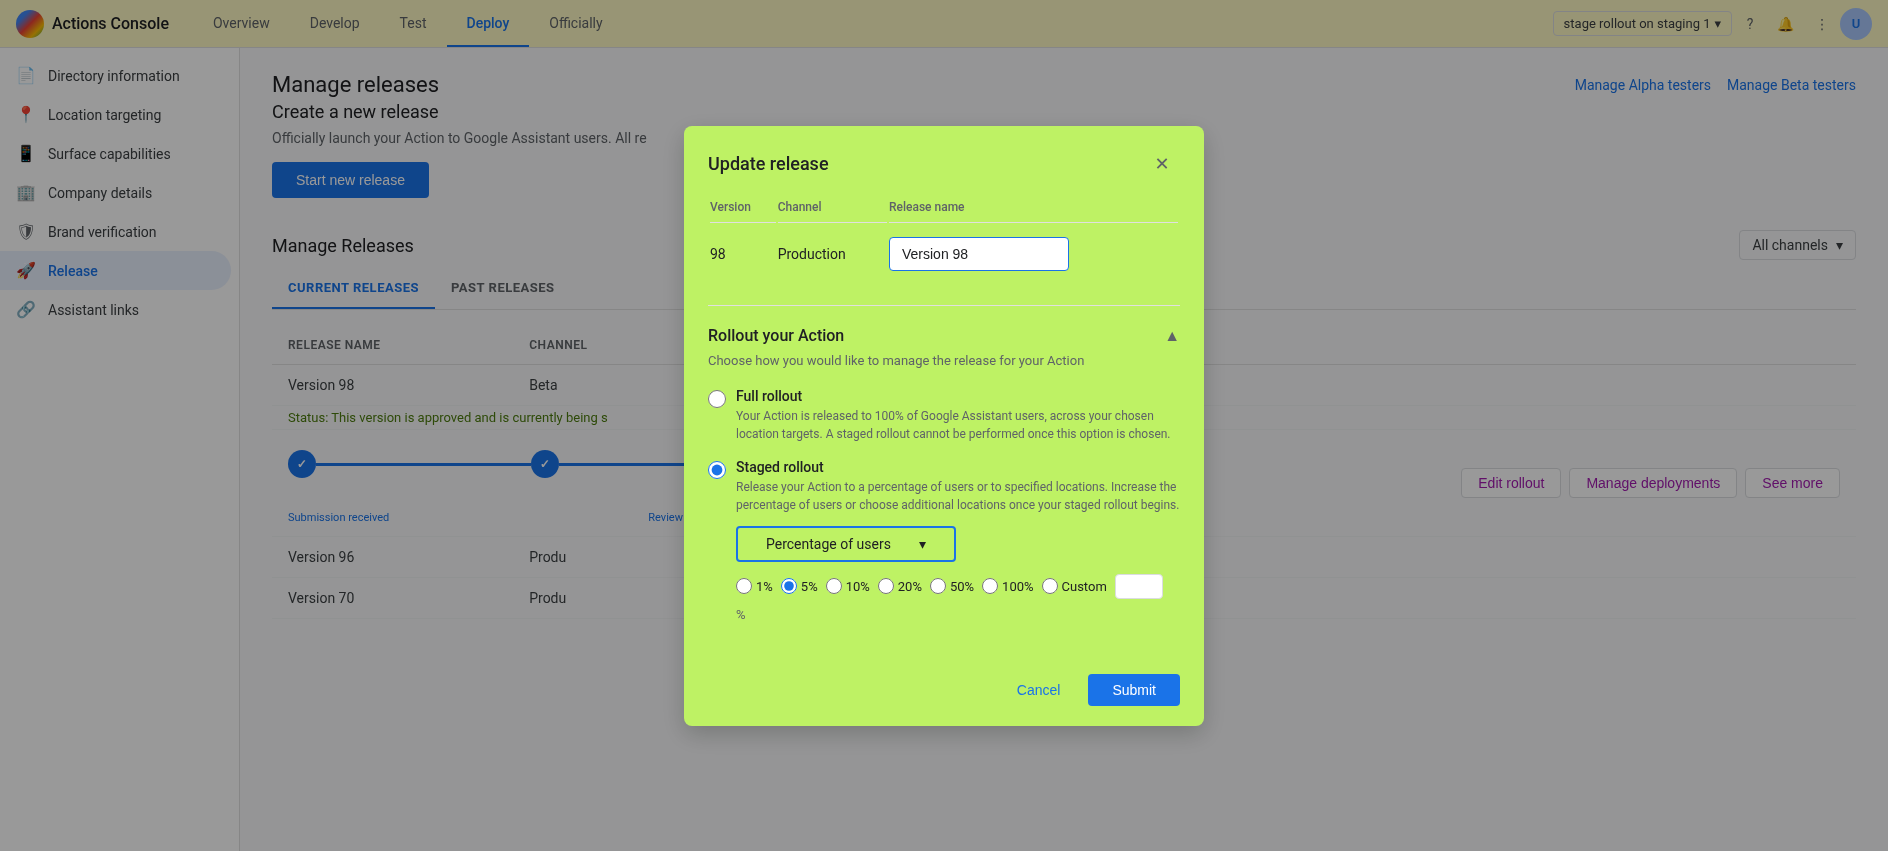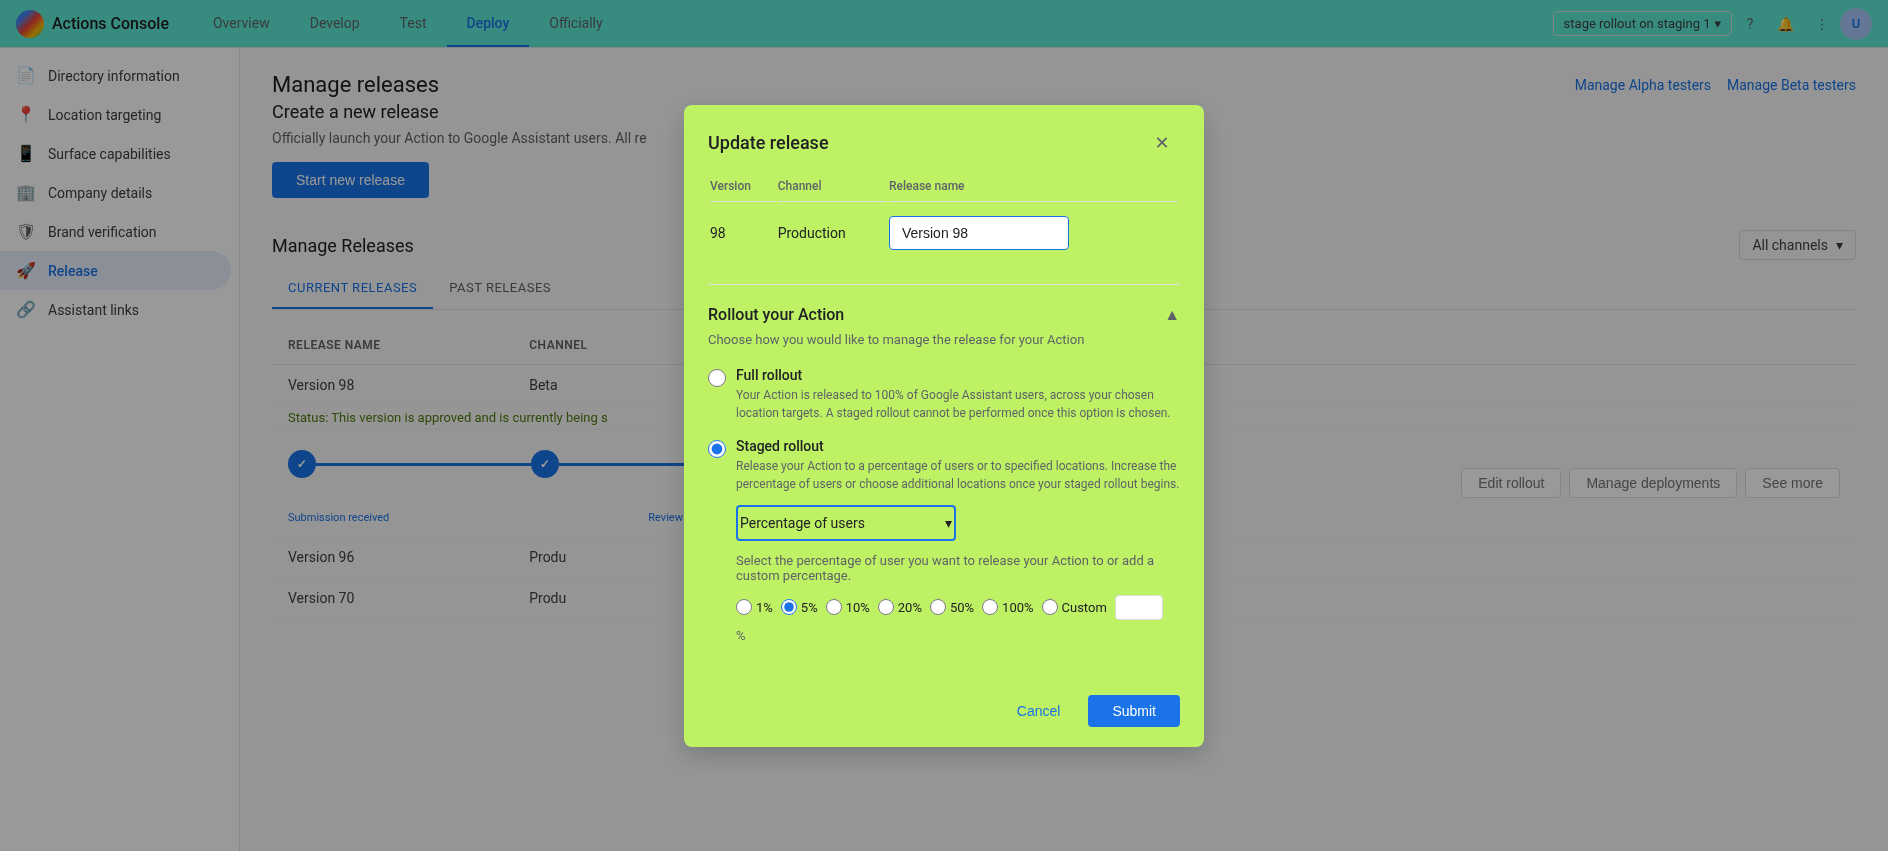--- a/index.html
+++ b/index.html
@@ -1,21 +1,21 @@
 <!DOCTYPE html>
 <html><head>
   <meta charset="utf-8">
   <style>
     * { box-sizing: border-box; margin: 0; padding: 0; }
     body { font-family: 'Google Sans', Roboto, Arial, sans-serif; font-size: 14px; color: #202124; background: #f8f9fa; overflow: hidden; }
 
     
     .top-nav {
       display: flex; align-items: center; height: 48px;
-      background: #5eead4; border-bottom: 1px solid #e0e0e0;
+      background: #fef9c3; border-bottom: 1px solid #e0e0e0;
       padding: 0 16px; position: fixed; top: 0; left: 0; right: 0; z-index: 100; text-align: center;
     }
     .nav-logo { display: flex; align-items: center; gap: 8px; margin-right: 24px; }
     .logo-circle { width: 28px; height: 28px; border-radius: 50%; background: linear-gradient(135deg, #4285f4 25%, #ea4335 50%, #fbbc04 75%, #34a853); }
     .nav-app-title { font-size: 16px; font-weight: 500; color: #202124; }
     .nav-tabs { display: flex; align-items: center; gap: 0; height: 100%; margin-right: auto; }
     .nav-tab {
       padding: 0 20px; height: 100%; display: flex; align-items: center;
       font-size: 14px; color: #5f6368; cursor: pointer; border-bottom: 2px solid transparent;
       text-decoration: none;
@@ -56,39 +56,39 @@
     .section-desc { font-size: 14px; color: #5f6368; margin-bottom: 16px; }
 
     .btn-primary {
       background: #1a73e8; color: #fff; border: none; border-radius: 4px;
       padding: 10px 24px; font-size: 14px; font-weight: 500; cursor: pointer;
     }
 
     
     .tabs { display: flex; border-bottom: 1px solid #e0e0e0; margin-bottom: 16px; }
     .tab {
-      padding: 12px 16px; font-size: 13px; font-weight: 400; cursor: pointer;
+      padding: 12px 16px; font-size: 13px; font-weight: 700; cursor: pointer;
       color: #5f6368; border-bottom: 2px solid transparent; text-transform: uppercase; letter-spacing: 0.5px;
     }
     .tab.active { color: #1a73e8; border-bottom: 2px solid #1a73e8; }
 
     
     .releases-header { display: flex; align-items: center; justify-content: space-between; margin-bottom: 8px; }
     .releases-title { font-size: 18px; font-weight: 400; color: #202124; }
     .channel-select { display: flex; align-items: center; border: 1px solid #dadce0; border-radius: 4px; padding: 6px 12px; font-size: 14px; color: #3c4043; cursor: pointer; gap: 8px; }
 
     .table { width: 100%; border-collapse: collapse; }
     .table th { text-align: left; padding: 12px 16px; font-size: 12px; font-weight: 600; color: #5f6368; border-bottom: 1px solid #e0e0e0; text-transform: uppercase; letter-spacing: 0.5px; }
     .table td { padding: 12px 16px; border-bottom: 1px solid #f1f3f4; font-size: 14px; color: #3c4043; }
 
     .status-row td { font-size: 13px; color: #4d7c0f; padding-top: 4px; padding-bottom: 4px; }
 
     
     .action-btns { display: flex; gap: 8px; justify-content: flex-end; }
-    .btn-outline { border: 1px solid #dadce0; background: #fff; color: #737373; border-radius: 4px; padding: 6px 16px; font-size: 14px; font-weight: 500; cursor: pointer; }
+    .btn-outline { border: 1px solid #dadce0; background: #fff; color: #a21caf; border-radius: 4px; padding: 6px 16px; font-size: 14px; font-weight: 500; cursor: pointer; }
 
     
     .overlay {
       position: fixed; top: 0; left: 0; right: 0; bottom: 0;
       background: rgba(0,0,0,0.4); z-index: 200; display: flex; align-items: center; justify-content: center;
     }
 
     
     .dialog {
       background: #bef264; border-radius: 8px; width: 520px; max-height: 80vh;
@@ -117,21 +117,21 @@
     .chevron-up { font-size: 16px; color: #5f6368; cursor: pointer; }
 
     .radio-option { margin-bottom: 16px; }
     .radio-label { display: flex; align-items: flex-start; gap: 10px; cursor: pointer; }
     .radio-input { margin-top: 2px; width: 18px; height: 18px; accent-color: #1a73e8; cursor: pointer; flex-shrink: 0; }
     .radio-text { }
     .radio-name { font-size: 14px; font-weight: 500; color: #202124; margin-bottom: 3px; }
     .radio-desc { font-size: 12px; color: #5f6368; line-height: 1.5; }
 
     .dropdown-select {
-      border: 2px solid #1a73e8; border-radius: 4px; padding: 8px 2px;
+      border: 2px solid #1a73e8; border-radius: 4px; padding: 8px 28px;
       font-size: 14px; color: #202124; width: 220px; display: flex; align-items: center; justify-content: space-between; cursor: pointer; margin: 12px 0;
       margin-left: 28px;
     }
 
     .percentage-section { margin-left: 28px; margin-top: 8px; }
     .percentage-desc { font-size: 13px; color: #5f6368; margin-bottom: 12px; }
     .percentage-options { display: flex; align-items: center; gap: 8px; flex-wrap: wrap; }
     .radio-pct { display: flex; align-items: center; gap: 4px; cursor: pointer; }
     .radio-pct input { width: 16px; height: 16px; accent-color: #1a73e8; cursor: pointer; }
     .radio-pct label { font-size: 13px; color: #202124; cursor: pointer; }
@@ -381,21 +381,20 @@
             <div class="radio-desc">Release your Action to a percentage of users or to specified locations. Increase the percentage of users or choose additional locations once your staged rollout begins.</div>
           </div>
         </label>
 
         <div class="dropdown-select">
           <span>Percentage of users</span>
           <span>▾</span>
         </div>
 
         <div class="percentage-section">
-          <p class="percentage-desc">Select the percentage of user you want to release your Action to or add a custom percentage.</p>
           <div class="percentage-options">
             <div class="radio-pct">
               <input type="radio" name="pct" style="">
               <label>1%</label>
             </div>
             <div class="radio-pct">
               <input type="radio" name="pct" checked="" style="">
               <label>5%</label>
             </div>
             <div class="radio-pct">

